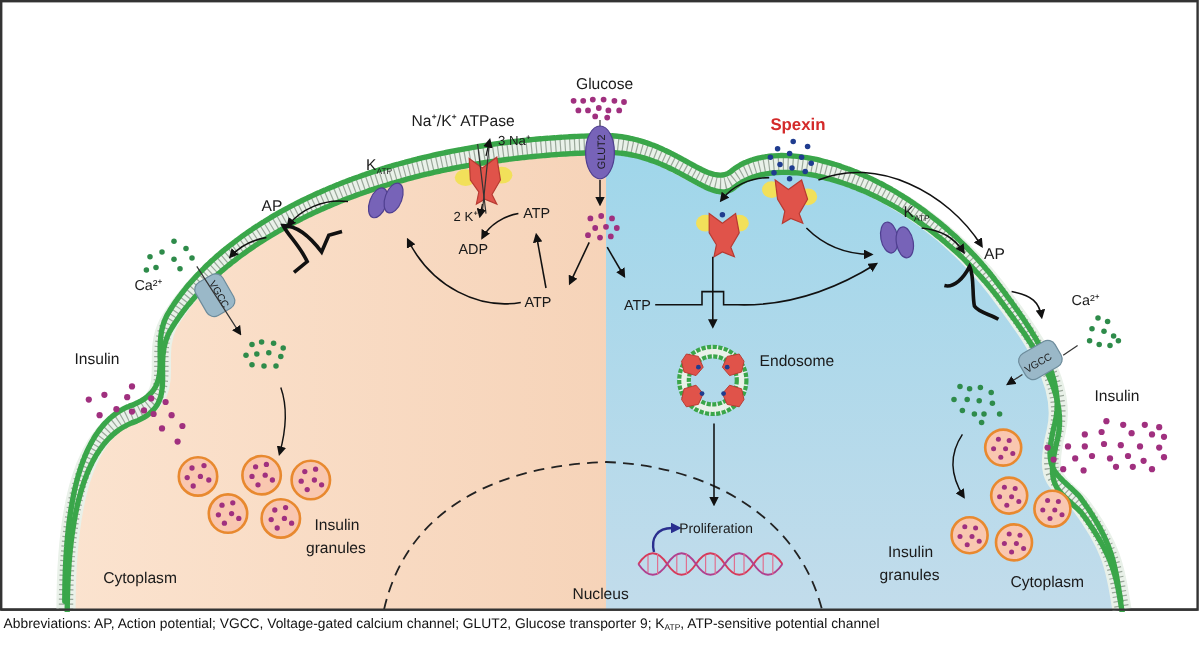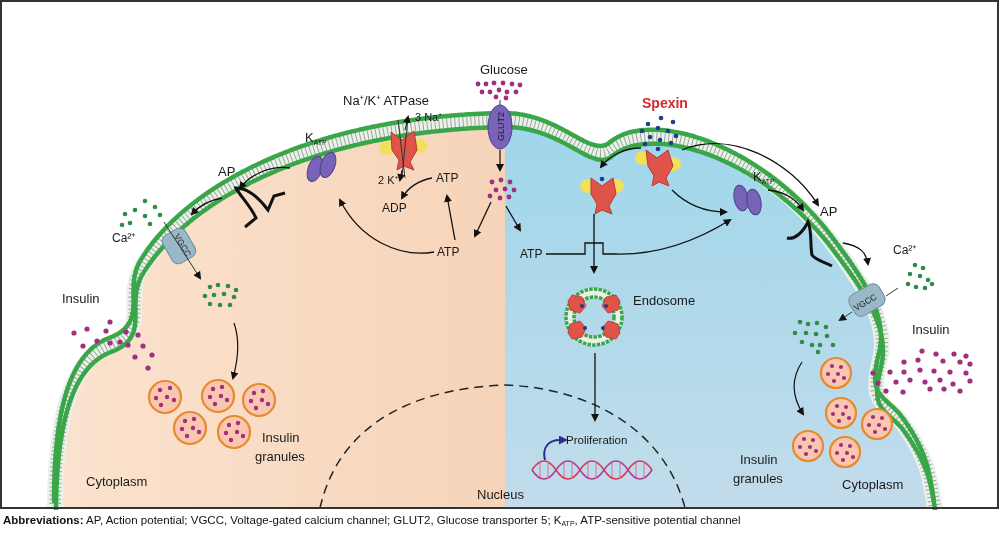--- a/index.html
+++ b/index.html
@@ -1,20 +1,20 @@
 <!DOCTYPE html>
 <html><head>
 <meta charset="utf-8">
 <style>
   html, body { margin:0; padding:0; background:#ffffff; }
   body { width:1000px; height:538px; position:relative; overflow:hidden; font-family:"Liberation Sans", sans-serif; }
   #figure { position:absolute; left:0; top:0; width:1000px; height:510px; }
   .lbl { font-family:"Liberation Sans", sans-serif; fill:#1a1a1a; }
   #caption { position:absolute; left:3px; top:514px; font-size:11.5px; color:#111; font-family:"Liberation Sans", sans-serif; white-space:nowrap; }
-  #caption b { font-weight:bold; }
+  #caption b { font-weight:normal; }
   #caption sub { font-size:7px; vertical-align:-2px; }
 </style>
 </head>
 <body>
 
 <svg id="figure" viewBox="0 0 1000 510" xmlns="http://www.w3.org/2000/svg">
   <defs>
     <linearGradient id="gLeft" x1="0" y1="0" x2="1" y2="0">
       <stop offset="0" stop-color="#fbe3cf"></stop>
       <stop offset="1" stop-color="#f6d3b8"></stop>
@@ -450,13 +450,13 @@
         <line x1="620" y1="461" x2="620" y2="479"></line>
         <line x1="636" y1="463" x2="636" y2="477"></line>
         <line x1="644" y1="461" x2="644" y2="479"></line>
     </g>
   </g>
   <text class="lbl" x="477" y="499" font-size="13">Nucleus</text>
 
   <line x1="1" y1="508" x2="998" y2="508" stroke="#333" stroke-width="2"></line>
 </svg>
 
-<div id="caption"><b>Abbreviations:</b><span> AP, Action potential; VGCC, Voltage-gated calcium channel; GLUT2, Glucose transporter 5; K</span><sub>ATP</sub><span>, ATP-sensitive potential channel</span></div>
+<div id="caption"><b>Abbreviations:</b><span> AP, Action potential; VGCC, Voltage-gated calcium channel; GLUT2, Glucose transporter 9; K</span><sub>ATP</sub><span>, ATP-sensitive potential channel</span></div>
 
 </body></html>

